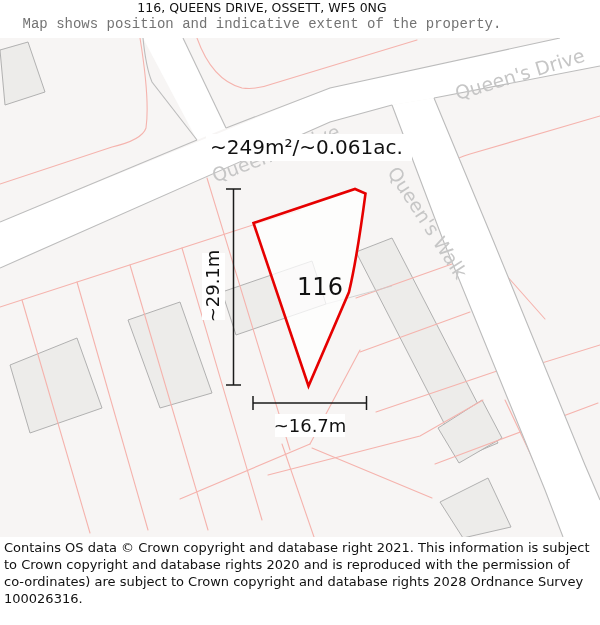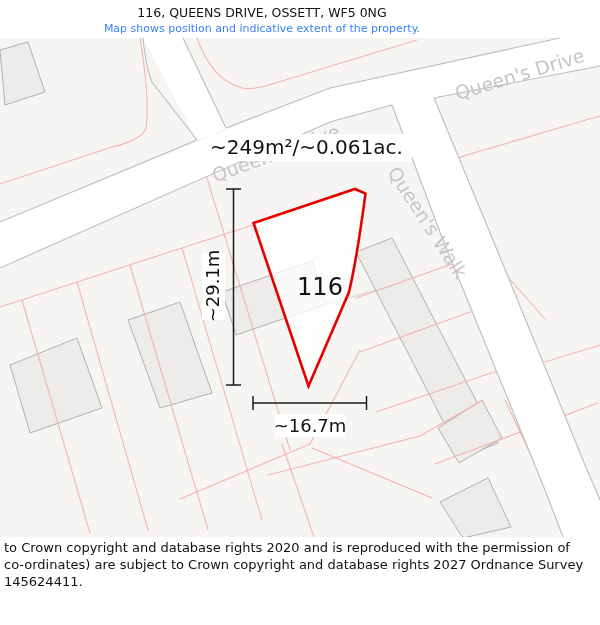--- a/index.html
+++ b/index.html
@@ -1,20 +1,20 @@
 <!DOCTYPE html>
 <html><head>
 <meta charset="utf-8">
 <style>
   html,body{margin:0;padding:0;background:#ffffff;}
   .page{position:relative;width:600px;height:625px;background:#ffffff;overflow:hidden;
         font-family:"DejaVu Sans","Liberation Sans",sans-serif;color:#111;}
-  .header{position:absolute;top:0;left:0;width:524px;text-align:center;padding-top:5px;}
+  .header{position:absolute;top:0;left:0;width:524px;text-align:center;}
   .title{font-size:12.5px;line-height:16px;color:#111;}
-  .subtitle{font-size:11px;line-height:16px;color:#3b82f6;}
+  .subtitle{font-size:14px;line-height:16px;color:#737373;font-family:Liberation Mono, monospace;}
   .map{position:absolute;top:38px;left:0;}
   .footer{position:absolute;top:539px;left:4px;width:592px;font-size:13px;line-height:17px;color:#111;}
 
   
   .parcel-bg{fill:#f7f5f4;}
   .bld{fill:#edecea;stroke:#a9a9a9;stroke-width:0.9;}
   .pink{stroke:#f5b3ad;stroke-width:1.1;fill:none;stroke-linecap:round;}
   .gline{stroke:#c9c9c9;stroke-width:0.8;fill:none;}
   .road-fill{fill:#ffffff;stroke:none;}
   .road-edge{stroke:#bcbcbc;stroke-width:1.1;fill:none;}
@@ -111,18 +111,19 @@
       <path class="dim" d="M366.5,358 L366.5,372"></path>
     </g>
 
     <text class="area-label" x="210" y="116">~249m²/~0.061ac.</text>
     <text class="plot-label" x="320" y="257" text-anchor="middle">116</text>
     <text class="dim-label" x="213" y="254" text-anchor="middle" transform="rotate(-90 213 248)">~29.1m</text>
     <text class="dim-label" x="310" y="394" text-anchor="middle">~16.7m</text>
   </svg>
 
   <div class="footer">
+    <div>Contains OS data © Crown copyright and database right 2021. This information is subject</div>
     <div>to Crown copyright and database rights 2020 and is reproduced with the permission of</div>
-    <div>co-ordinates) are subject to Crown copyright and database rights 2027 Ordnance Survey</div>
-    <div>145624411.</div>
+    <div>co-ordinates) are subject to Crown copyright and database rights 2028 Ordnance Survey</div>
+    <div>100026316.</div>
   </div>
 
 </div>
 
 </body></html>

